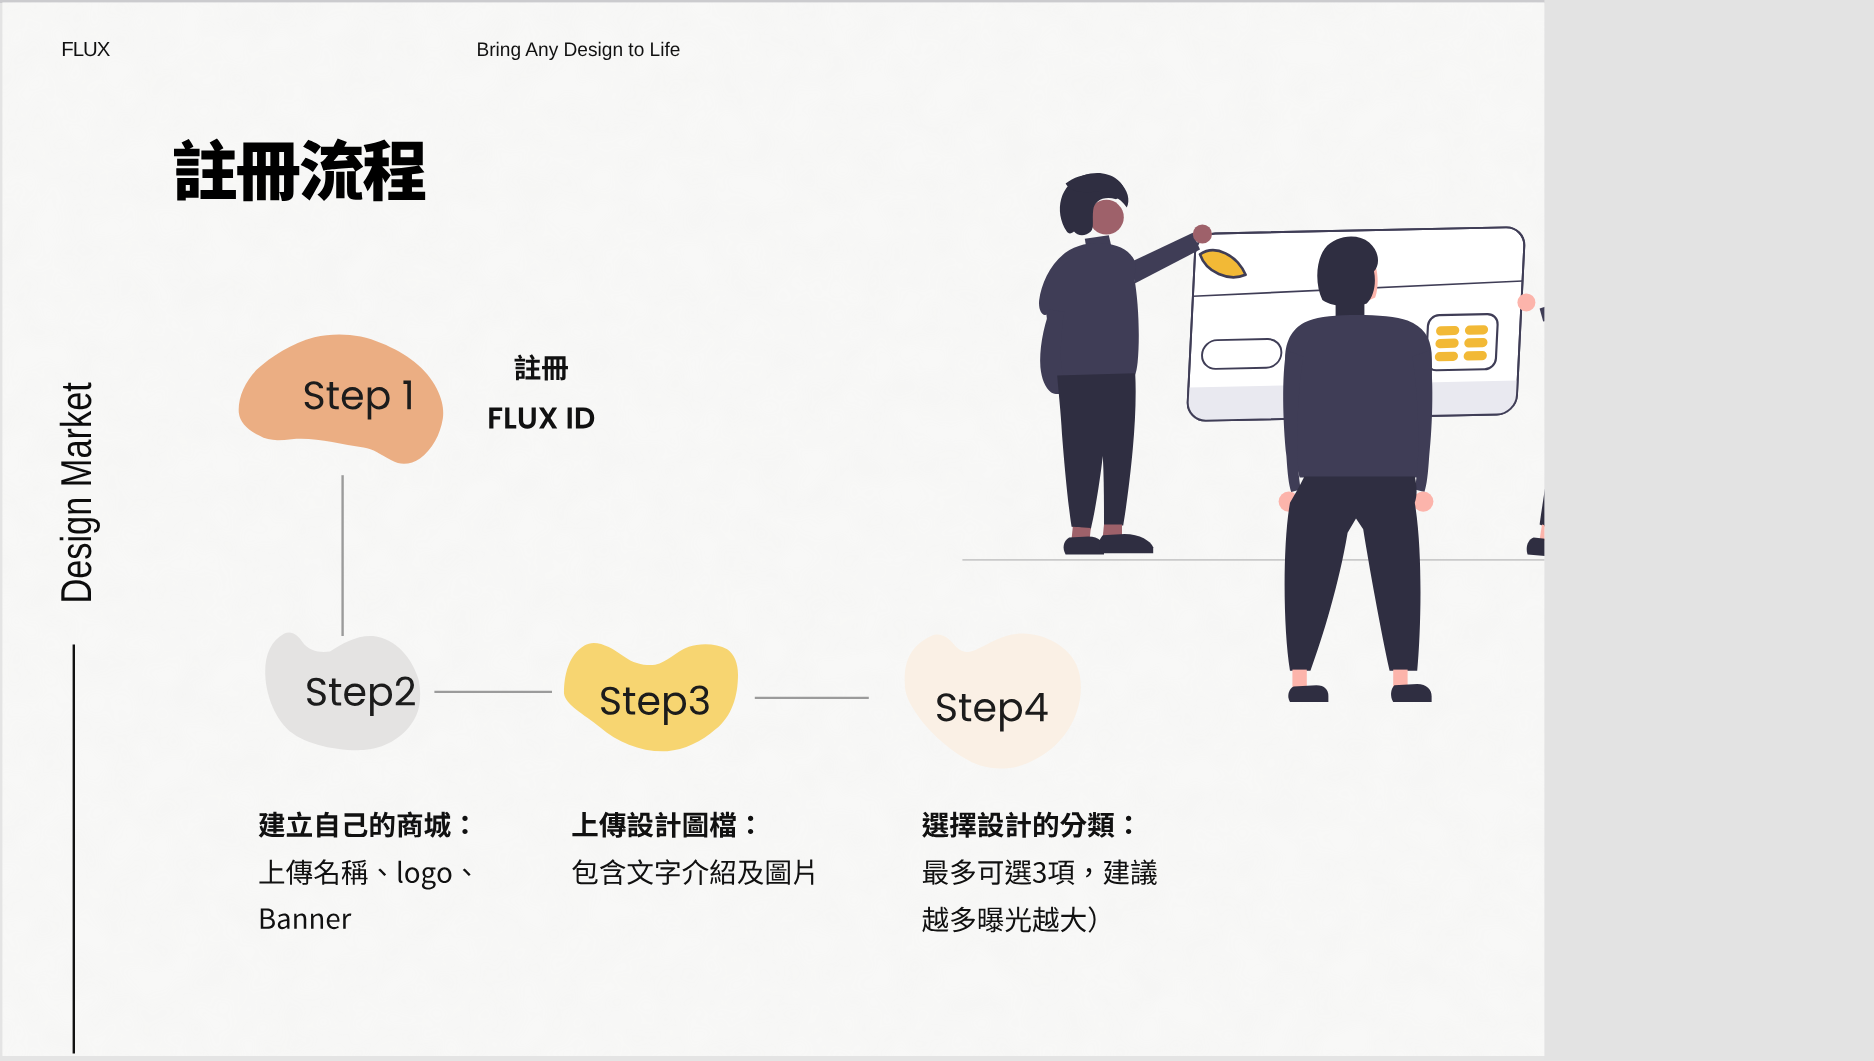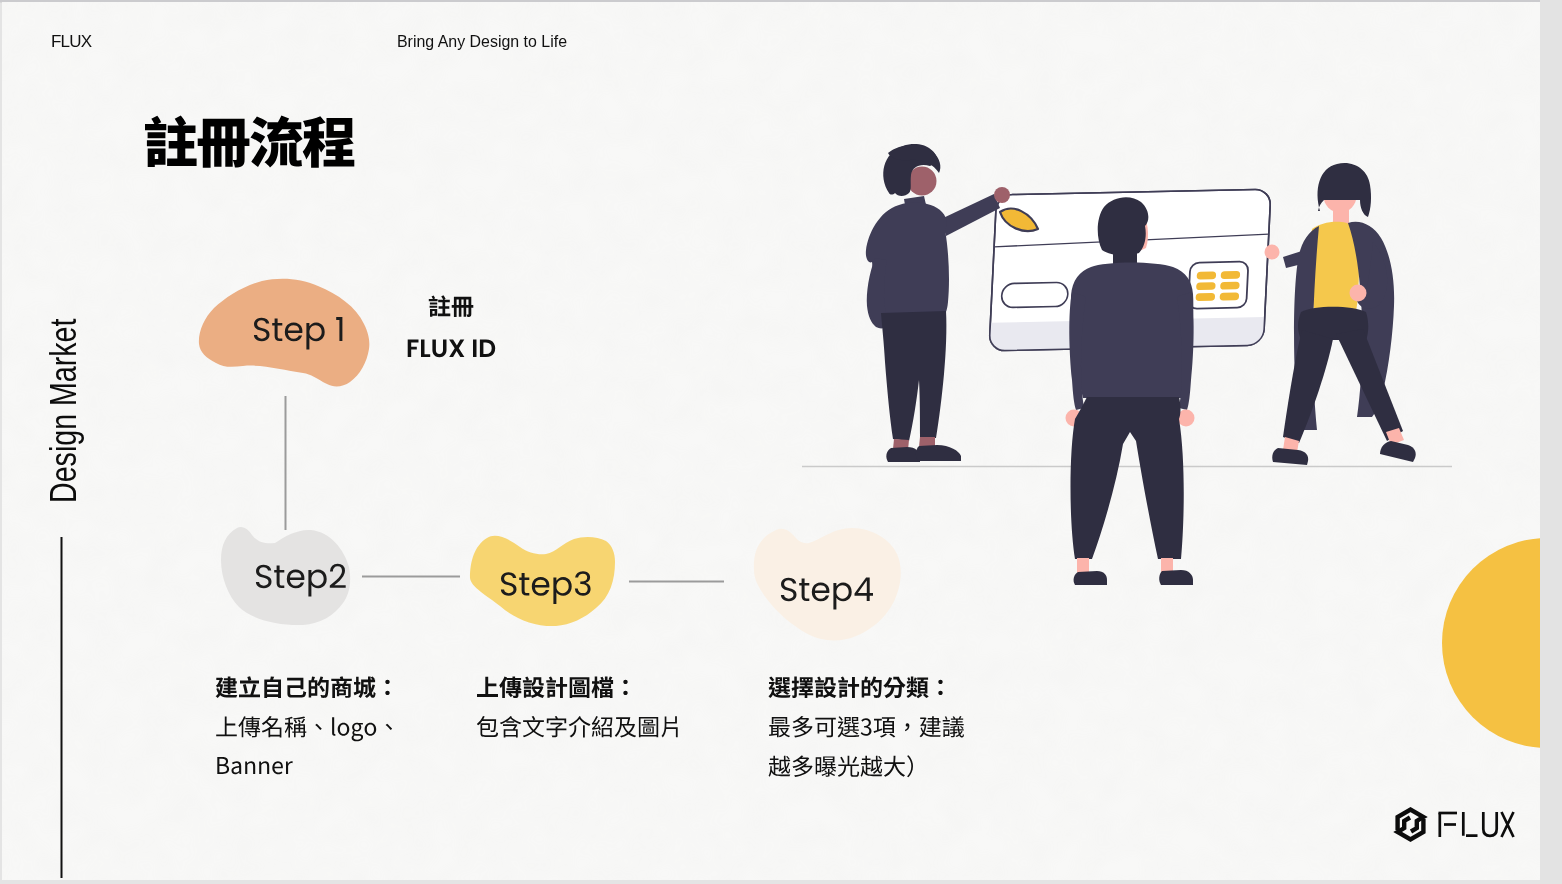--- a/index.html
+++ b/index.html
@@ -1,15 +1,15 @@
 <!DOCTYPE html>
 <html><head><meta charset="utf-8">
 <style>
 html,body{margin:0;padding:0;background:#e3e3e3;}
-#stage{position:relative;width:1540px;height:884px;overflow:hidden;font-family:"Liberation Sans",sans-serif;}
+#stage{position:relative;width:1287px;height:884px;overflow:hidden;font-family:"Liberation Sans",sans-serif;}
 </style></head>
 <body>
 <div id="stage"><svg xmlns="http://www.w3.org/2000/svg" width="1562" height="884" viewBox="0 0 1562 884">
 <defs>
 <filter id="paper" x="0" y="0" width="100%" height="100%">
   <feTurbulence type="fractalNoise" baseFrequency="0.035" numOctaves="2" seed="7" result="n"></feTurbulence>
   <feColorMatrix in="n" type="matrix" values="0 0 0 0 0.62  0 0 0 0 0.62  0 0 0 0 0.60  0.55 0 0 -0.25 0" result="na"></feColorMatrix>
   <feComposite operator="in" in="na" in2="SourceGraphic"></feComposite>
 </filter>
 <clipPath id="slideclip">

